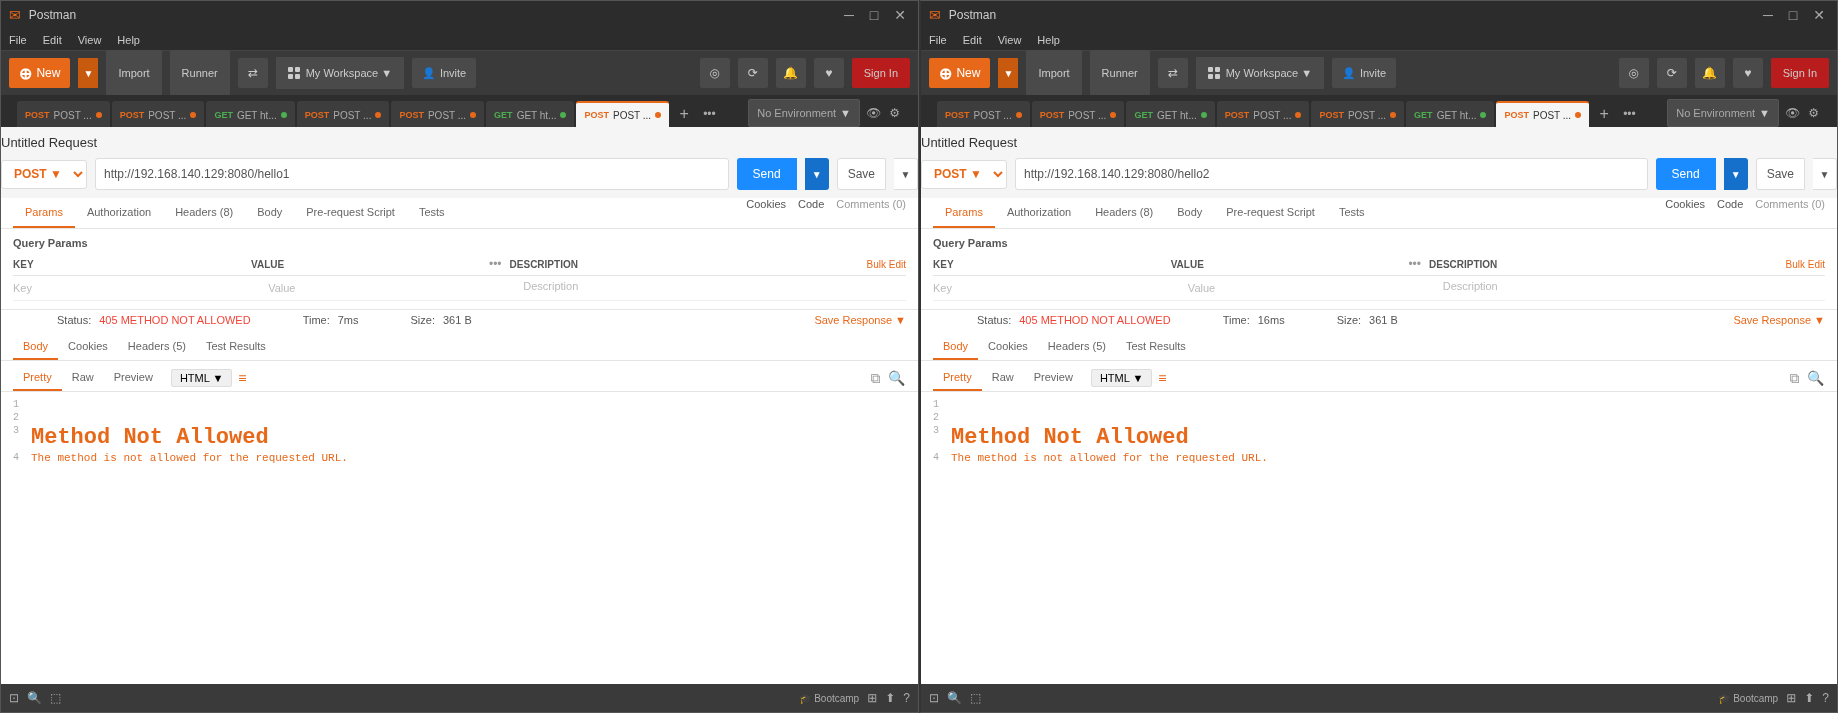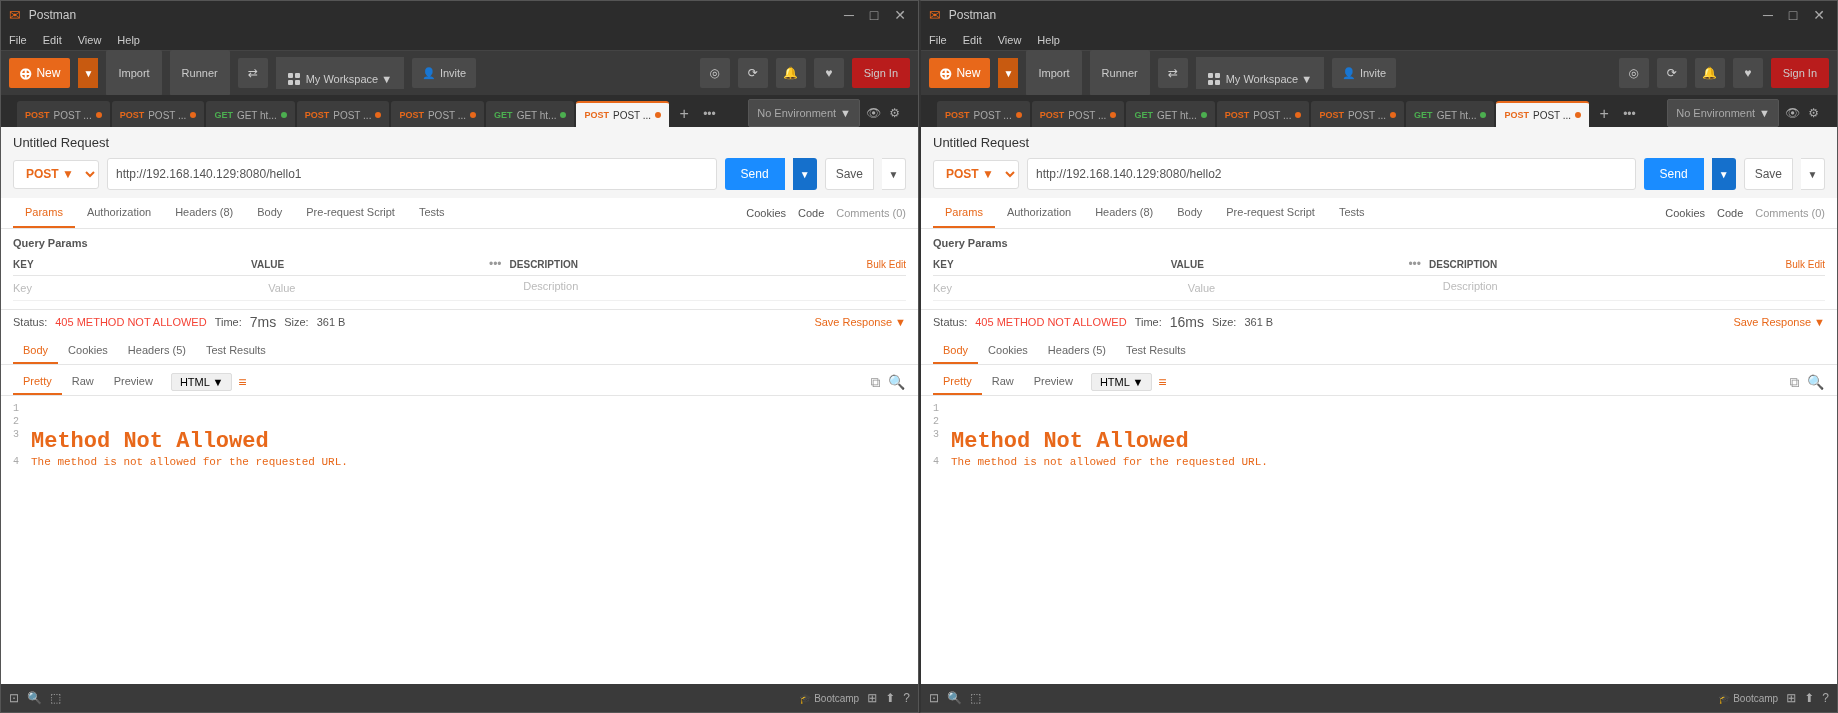--- a/index.html
+++ b/index.html
@@ -130,21 +130,21 @@
     .workspace-btn {
       background: #4a4a4a;
       color: #ccc;
       border: none;
       height: 30px;
       padding: 16px 12px;
       cursor: pointer;
       font-size: 11px;
       border-radius: 0;
       display: flex;
-      align-items: flex-start;
+      align-items: center;
       gap: 6px;
     }
     .workspace-icon {
       display: grid;
       grid-template-columns: 1fr 1fr;
       gap: 2px;
       width: 12px;
       height: 12px;
     }
     .workspace-dot {
@@ -226,21 +226,21 @@
       border: none;
       color: #aaa;
       font-size: 12px;
       cursor: pointer;
       height: 26px;
       padding: 0 4px;
     }
     
     .request-area {
       background: #f5f5f5;
-      padding: 8px 12px;
+      padding: 8px 0;
       flex-shrink: 0;
     }
     .request-title {
       font-size: 13px;
       color: #333;
       margin-bottom: 8px;
       font-weight: 500;
     }
     .request-row {
       display: flex;
@@ -314,21 +314,20 @@
       color: #555;
       border-radius: 0 3px 3px 0;
       display: flex;
       align-items: center;
       justify-content: center;
     }
     
     .req-tabs {
       background: #fff;
       display: flex;
-      align-items: center;
       border-bottom: 1px solid #e5e5e5;
       padding: 0 12px;
       flex-shrink: 0;
     }
     .req-tab {
       padding: 8px 12px;
       font-size: 11px;
       color: #666;
       cursor: pointer;
       border-bottom: 2px solid transparent;
@@ -416,28 +415,29 @@
       padding: 4px 12px;
       display: flex;
       align-items: center;
       gap: 8px;
       border-top: 1px solid #e5e5e5;
       flex-shrink: 0;
     }
     .status-label {
       font-size: 11px;
       color: #555;
+      margin-left: 44px;
     }
     .status-value {
       font-size: 11px;
       color: #f44336;
       font-weight: 500;
     }
     .status-time {
-      font-size: 14px;
+      font-size: 11px;
       color: #555;
     }
     .status-size {
       font-size: 11px;
       color: #555;
     }
     .save-response {
       margin-left: auto;
       font-size: 11px;
       color: #e8681a;

